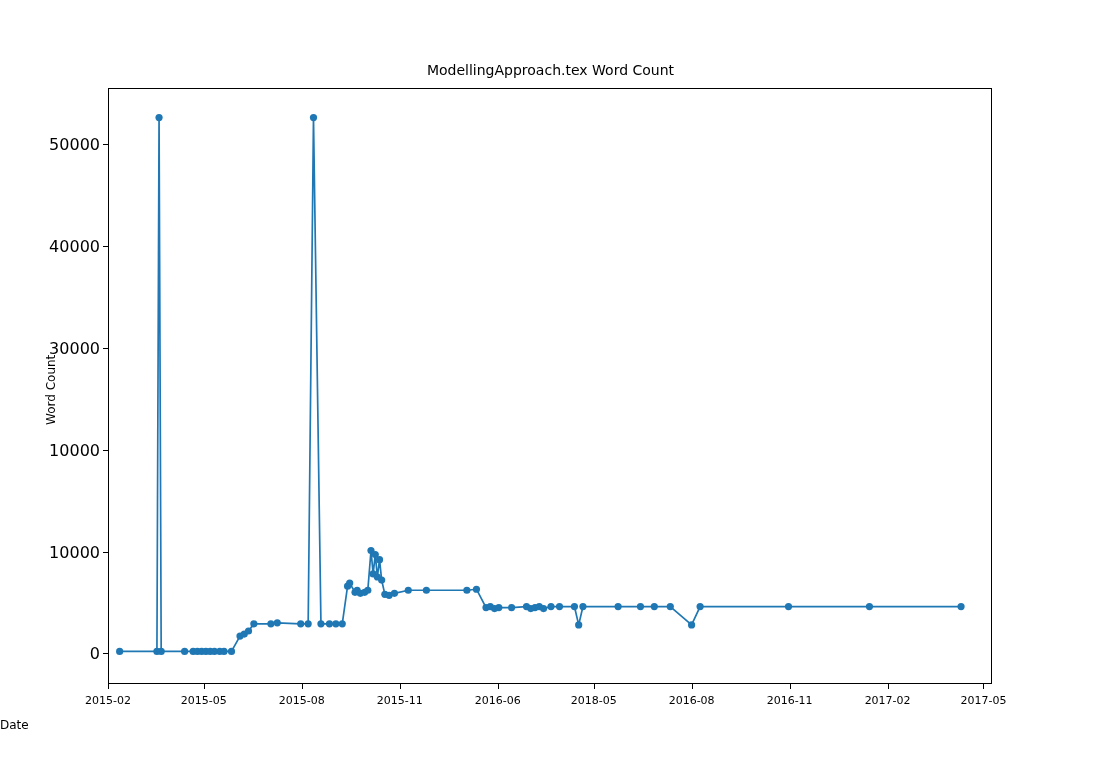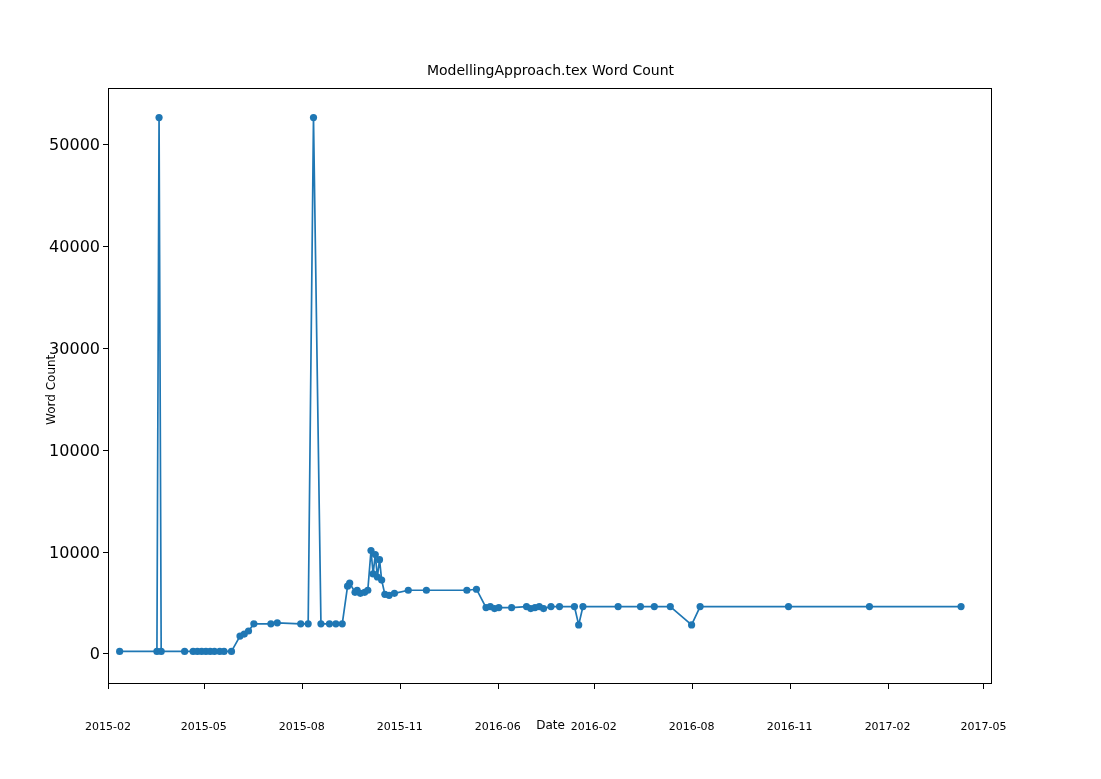--- a/index.html
+++ b/index.html
@@ -22,21 +22,21 @@
     left: 0;
     width: 1101px;
     text-align: center;
     font-size: 14px;
   }
   .xlabel {
     position: absolute;
     left: 0;
     width: 1101px;
     top: 718px;
-    text-align: center;
+    text-align: left;
     font-size: 12px;
   }
   .ylabel {
     position: absolute;
     left: 44px;
     top: 0;
     height: 779px;
     display: flex;
     align-items: center;
     justify-content: center;
@@ -57,21 +57,20 @@
     font-size: 16px;
     text-align: right;
     white-space: nowrap;
   }
   .xtick-label {
     position: absolute;
     transform: translateX(-50%);
     font-size: 11px;
     text-align: center;
     white-space: nowrap;
-    margin-top: 26px;
   }
   .tick-mark-y {
     position: absolute;
     width: 5px;
     height: 1px;
     background: #000000;
   }
   .tick-mark-x {
     position: absolute;
     width: 1px;
@@ -199,21 +198,21 @@
       <div class="xtick-label" style="left: 108px; top: 694px;">2015-02</div>
       <div class="tick-mark-x" style="left: 108px; top: 684px;"></div>
       <div class="xtick-label" style="left: 203.855px; top: 694px;">2015-05</div>
       <div class="tick-mark-x" style="left: 203.855px; top: 684px;"></div>
       <div class="xtick-label" style="left: 301.841px; top: 694px;">2015-08</div>
       <div class="tick-mark-x" style="left: 301.841px; top: 684px;"></div>
       <div class="xtick-label" style="left: 399.827px; top: 694px; text-align: center;">2015-11</div>
       <div class="tick-mark-x" style="left: 399.827px; top: 684px;"></div>
       <div class="xtick-label" style="left: 497.812px; top: 694px;">2016-06</div>
       <div class="tick-mark-x" style="left: 497.812px; top: 684px;"></div>
-      <div class="xtick-label" style="left: 593.667px; top: 694px;">2016-02</div>
+      <div class="xtick-label" style="left: 593.667px; top: 694px;">2018-05</div>
       <div class="tick-mark-x" style="left: 593.667px; top: 684px;"></div>
       <div class="xtick-label" style="left: 691.653px; top: 694px;">2016-08</div>
       <div class="tick-mark-x" style="left: 691.653px; top: 684px;"></div>
       <div class="xtick-label" style="left: 789.639px; top: 694px; text-align: right;">2016-11</div>
       <div class="tick-mark-x" style="left: 789.639px; top: 684px;"></div>
       <div class="xtick-label" style="left: 887.624px; top: 694px;">2017-02</div>
       <div class="tick-mark-x" style="left: 887.624px; top: 684px;"></div>
       <div class="xtick-label" style="left: 983.48px; top: 694px; text-align: right;">2017-05</div>
       <div class="tick-mark-x" style="left: 983.48px; top: 684px;"></div>
     </div>

